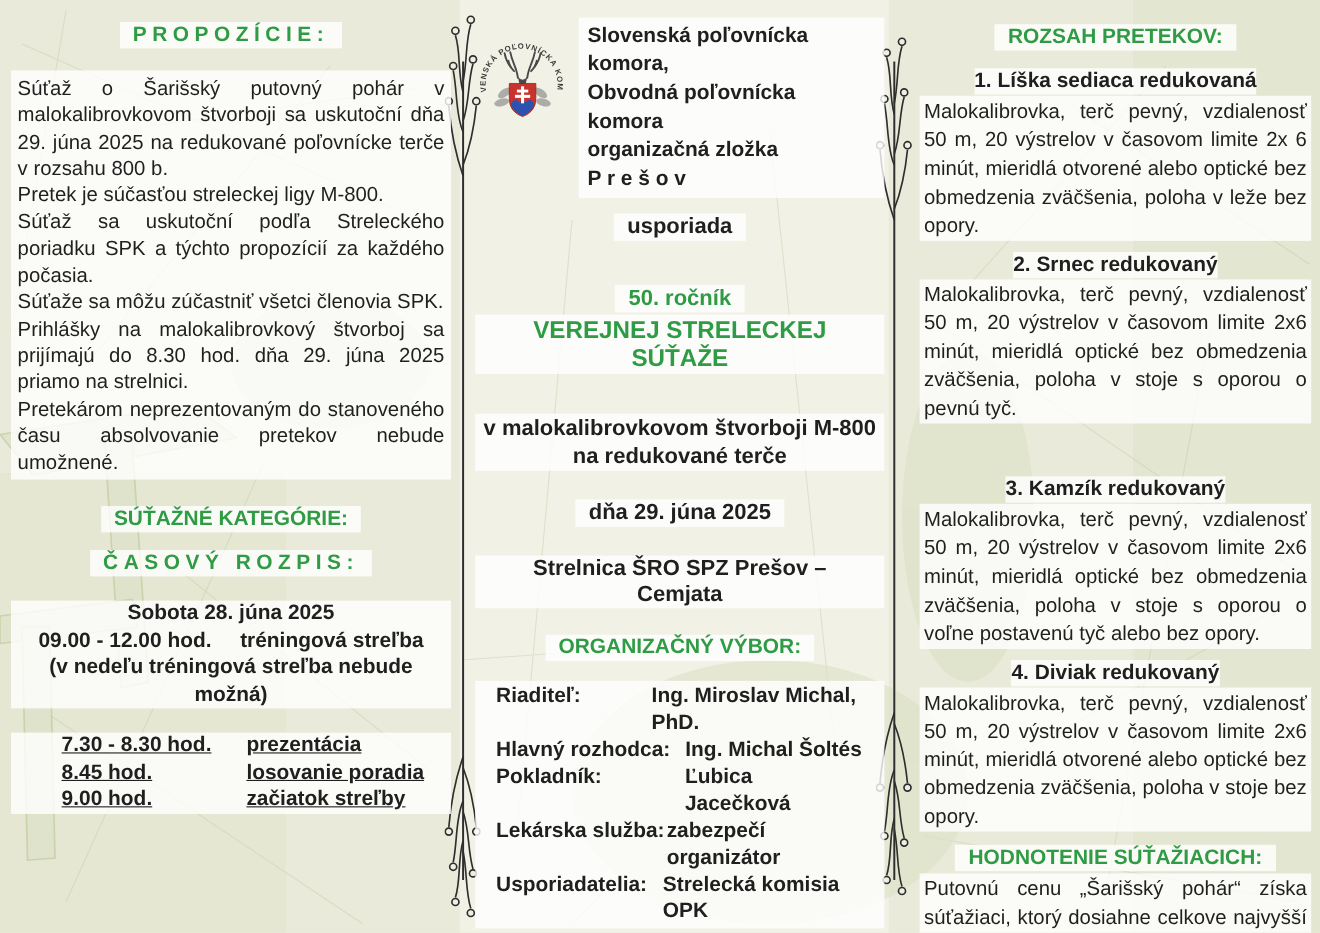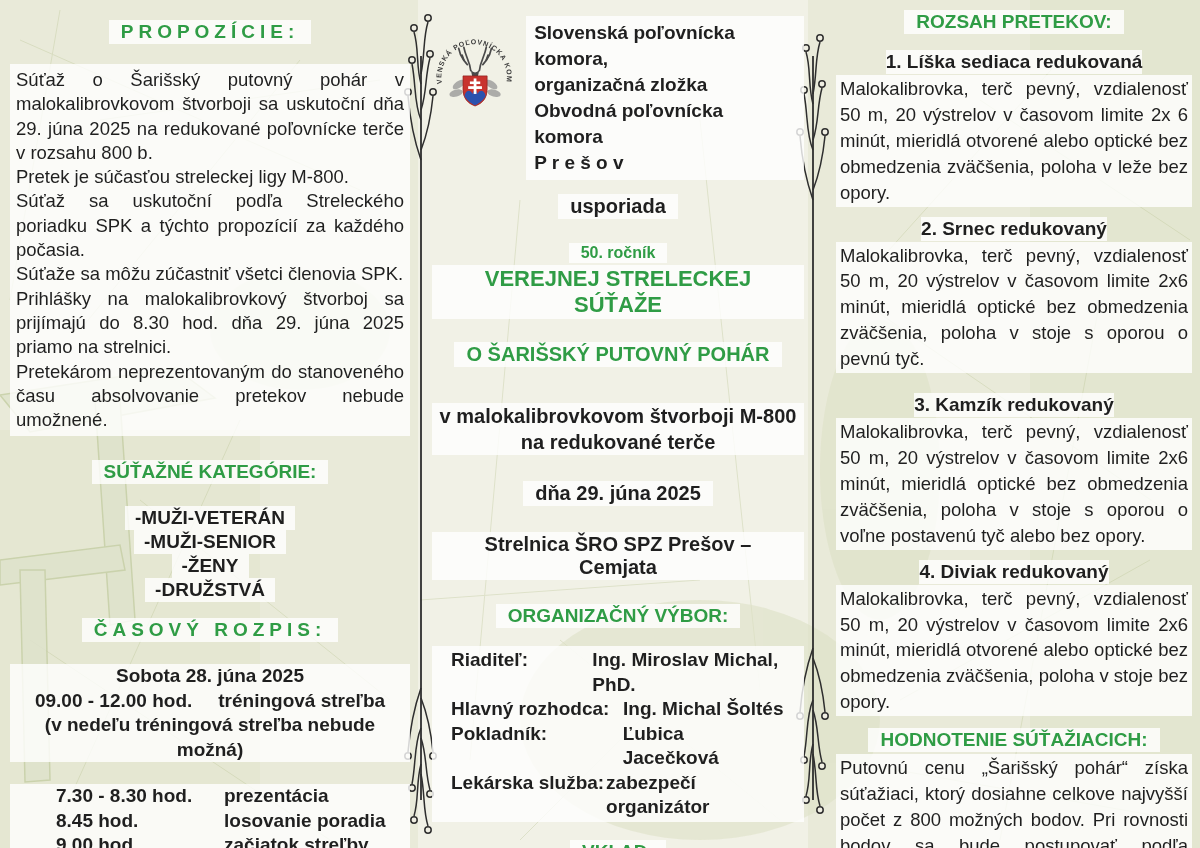--- a/index.html
+++ b/index.html
@@ -23,39 +23,39 @@
   .prop-paras{margin-top:20px;padding:4px 6px;font-size:18.5px;line-height:24.3px;}
   .prop-paras p{margin:0;text-align:justify;}
   .cat-head{margin-top:24px;}
   .cat-list{margin-top:22px;font-size:19px;line-height:24px;font-weight:700;}
   .cat-list div{padding:0 10px;}
   .rozpis-head{margin-top:16px;}
   .sched{font-size:19px;font-weight:700;line-height:24.5px;}
   .sat{margin-top:22px;}
   .sat-row{display:flex;justify-content:center;gap:26px;}
   .sun{margin-top:22px;}
-  .srow{display:flex;}
+  .srow{display:flex;text-decoration:underline;}
   .stime{width:168px;padding-left:46px;box-sizing:content-box;}
   
   .org-head{display:flex;margin-top:16px;gap:8px;}
   .org-lines{font-size:19px;font-weight:700;line-height:26px;padding:4px 8px;}
   .usporiada{margin-top:14px;font-size:20px;}
-  .edition{margin-top:24px;font-size:16px;}
+  .edition{margin-top:40px;font-size:20px;}
   .title1{margin-top:2px;font-size:22px;}
   .title2{margin-top:23px;font-size:20px;}
   .subt{margin-top:36px;font-size:20px;line-height:26px;}
   .date{margin-top:26px;font-size:20px;}
   .venue{margin-top:26px;font-size:20px;}
   .commh{margin-top:24px;}
   .comm{margin-top:18px;font-size:19px;font-weight:700;line-height:24.5px;padding:2px 19px;}
   .comm-row{display:flex;}
   .comm-role{width:172px;}
   .vkladh{margin-top:18px;}
   
-  .scope-head{margin-top:10px;}
+  .scope-head{margin-top:22px;}
   .event-title{margin-top:10px;font-size:19px;font-weight:700;text-align:right;padding:1px 0;}
   .event-desc{margin:1px 0 0 0;font-size:18.5px;line-height:25.9px;text-align:justify;padding:1px 4px;}
   .scoring-head{margin-top:12px;}
   .scoring-text{margin-top:2px;font-size:18.5px;line-height:25.9px;text-align:justify;padding:1px 4px;}
   .mt6{margin-top:6px;}
 </style>
 </head>
 <body>
 
 <div class="page">
@@ -163,26 +163,20 @@
     <div class="h-green ls1 wb fit prop-head">PROPOZÍCIE:</div>
     <div class="wb prop-paras">
       <p>Súťaž o Šarišský putovný pohár v malokalibrov­kovom štvorboji sa uskutoční dňa 29. júna 2025 na redukované poľovnícke terče v rozsahu 800 b.</p>
       <p>Pretek je súčasťou streleckej ligy M-800.</p>
       <p>Súťaž sa uskutoční podľa Streleckého poriadku SPK a týchto propozícií za každého počasia.</p>
       <p>Súťaže sa môžu zúčastniť všetci členovia SPK.</p>
       <p>Prihlášky na malokalibrovkový štvorboj sa prijímajú do 8.30 hod. dňa 29. júna 2025 priamo na strelnici.</p>
       <p>Pretekárom neprezentovaným do stanoveného času absolvovanie pretekov nebude umožnené.</p>
     </div>
     <div class="h-green wb fit cat-head">SÚŤAŽNÉ KATEGÓRIE:</div>
-    <div class="cat-list center">
-      <div class="wb fit">-MUŽI-VETERÁN</div>
-      <div class="wb fit">-MUŽI-SENIOR</div>
-      <div class="wb fit">-ŽENY</div>
-      <div class="wb fit">-DRUŽSTVÁ</div>
-    </div>
     <div class="h-green ls1 wb fit rozpis-head">ČASOVÝ ROZPIS:</div>
     <div class="sched sat wb">
       <div class="center">Sobota 28. júna 2025</div>
       <div class="sat-row">
         <span>09.00 - 12.00 hod.</span>
         <span>tréningová streľba</span>
       </div>
       <div class="center">(v nedeľu tréningová streľba nebude možná)</div>
     </div>
     <div class="sched sun wb">
@@ -229,29 +223,28 @@
         <g>
           <path d="M36,62 H64 V78 Q64,92 50,97 Q36,92 36,78 Z" fill="#c8332e" stroke="#8c1f1c" stroke-width="0.8"></path>
           <path d="M38,84 C40,78 45,78 47,83 C48,78 52,78 53,83 C55,78 60,78 62,84 L62,86 C58,92 53,95 50,96 C47,95 42,92 38,86 Z" fill="#2b52ae"></path>
           <rect x="48.4" y="65" width="3.2" height="18" fill="#ffffff"></rect>
           <rect x="44" y="68.5" width="12" height="3" fill="#ffffff"></rect>
           <rect x="42" y="74" width="16" height="3.2" fill="#ffffff"></rect>
         </g>
       </svg>
       <div class="org-lines wb">
         <div>Slovenská poľovnícka komora,</div>
+        <div>Obvodná poľovnícka komora</div>
         <div>organizačná zložka</div>
-        <div>Obvodná poľovnícka komora</div>
         <div>P r e š o v</div>
       </div>
     </div>
     <div class="bold center wb fit usporiada">usporiada</div>
     <div class="h-green wb fit edition">50. ročník</div>
     <div class="h-green wb fit title1">VEREJNEJ STRELECKEJ SÚŤAŽE</div>
-    <div class="h-green wb fit title2">O ŠARIŠSKÝ PUTOVNÝ POHÁR</div>
     <div class="bold center wb subt">
       <div>v malokalibrovkovom štvorboji M-800</div>
       <div>na redukované terče</div>
     </div>
     <div class="bold center wb fit date">dňa 29. júna 2025</div>
     <div class="bold center wb fit venue">Strelnica ŠRO SPZ Prešov – Cemjata</div>
     <div class="h-green wb fit commh">ORGANIZAČNÝ VÝBOR:</div>
     <div class="comm wb">
       <div class="comm-row">
         <span class="comm-role">Riaditeľ:</span>
@@ -261,33 +254,37 @@
         <span class="comm-role">Hlavný rozhodca:</span>
         <span>Ing. Michal Šoltés</span>
       </div>
       <div class="comm-row">
         <span class="comm-role">Pokladník:</span>
         <span>Ľubica Jacečková</span>
       </div>
       <div class="comm-row">
         <span class="comm-role">Lekárska služba:</span>
         <span>zabezpečí organizátor</span>
+      </div>
+      <div class="comm-row">
+        <span class="comm-role">Usporiadatelia:</span>
+        <span>Strelecká komisia OPK</span>
       </div>
     </div>
     <div class="h-green wb fit vkladh">VKLAD:</div>
 
   </div>
 
   <div class="col col-right">
     <div class="h-green wb fit scope-head">ROZSAH PRETEKOV:</div>
     <div class="event-title wb fit mt6" style="margin-top:16px">1. Líška sediaca redukovaná</div>
     <p class="event-desc wb">Malokalibrovka, terč pevný, vzdialenosť 50 m, 20 výstrelov v časovom limite 2x 6 minút, mieridlá otvorené alebo optické bez obmedzenia zväčšenia, poloha v leže bez opory.</p>
     <div class="event-title wb fit">2. Srnec redukovaný</div>
     <p class="event-desc wb">Malokalibrovka, terč pevný, vzdialenosť 50 m, 20 výstrelov v časovom limite 2x6 minút, mieridlá optické bez obmedzenia zväčšenia, poloha v stoje s oporou o pevnú tyč.</p>
-    <div class="event-title wb fit" style="margin-top:20px">3. Kamzík redukovaný</div>
+    <div class="event-title wb fit" style="margin-top:48px">3. Kamzík redukovaný</div>
     <p class="event-desc wb">Malokalibrovka, terč pevný, vzdialenosť 50 m, 20 výstrelov v časovom limite 2x6 minút, mieridlá optické bez obmedzenia zväčšenia, poloha v stoje s oporou o voľne postavenú tyč alebo bez opory.</p>
     <div class="event-title wb fit">4. Diviak redukovaný</div>
     <p class="event-desc wb">Malokalibrovka, terč pevný, vzdialenosť 50 m, 20 výstrelov v časovom limite 2x6 minút, mieridlá otvorené alebo optické bez obmedzenia zväčšenia, poloha v stoje bez opory.</p>
     <div class="h-green wb fit scoring-head">HODNOTENIE SÚŤAŽIACICH:</div>
     <p class="scoring-text wb">Putovnú cenu „Šarišský pohár“ získa súťažiaci, ktorý dosiahne celkove najvyšší počet z 800 možných bodov. Pri rovnosti bodov sa bude postupovať podľa Streleckého poriadku SPK.</p>
   </div>
 
 </div>
 
 </body></html>

